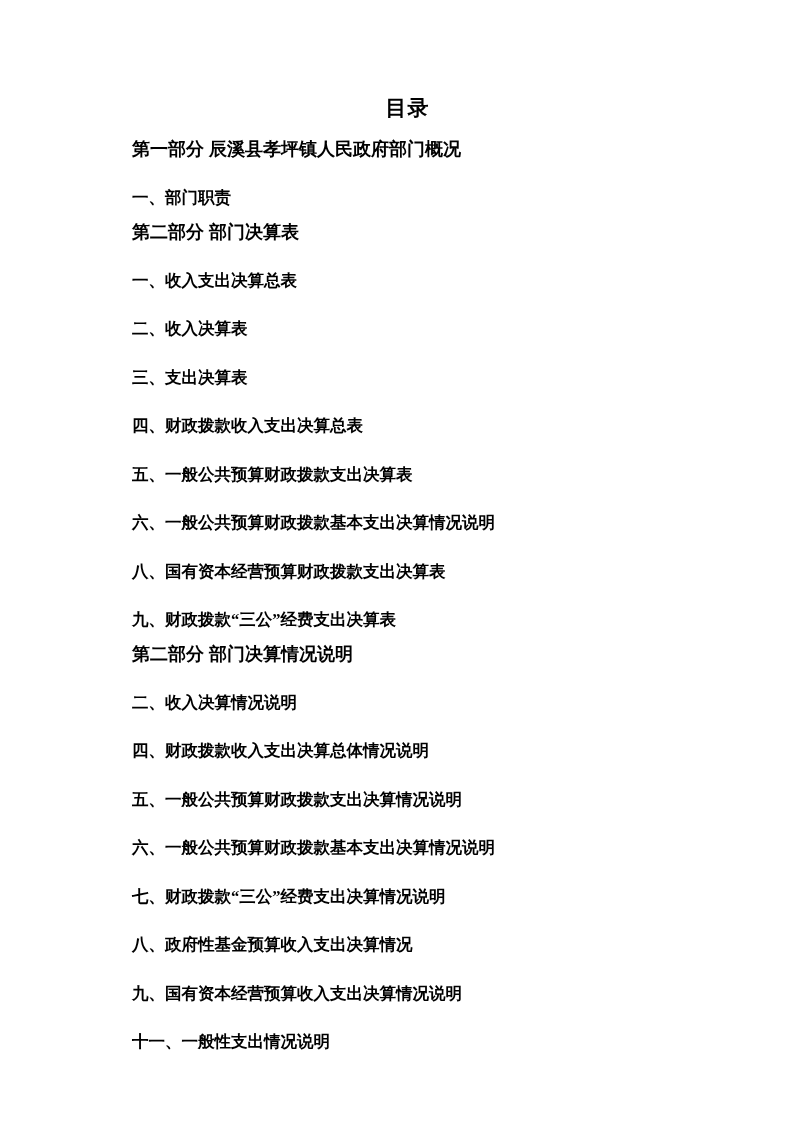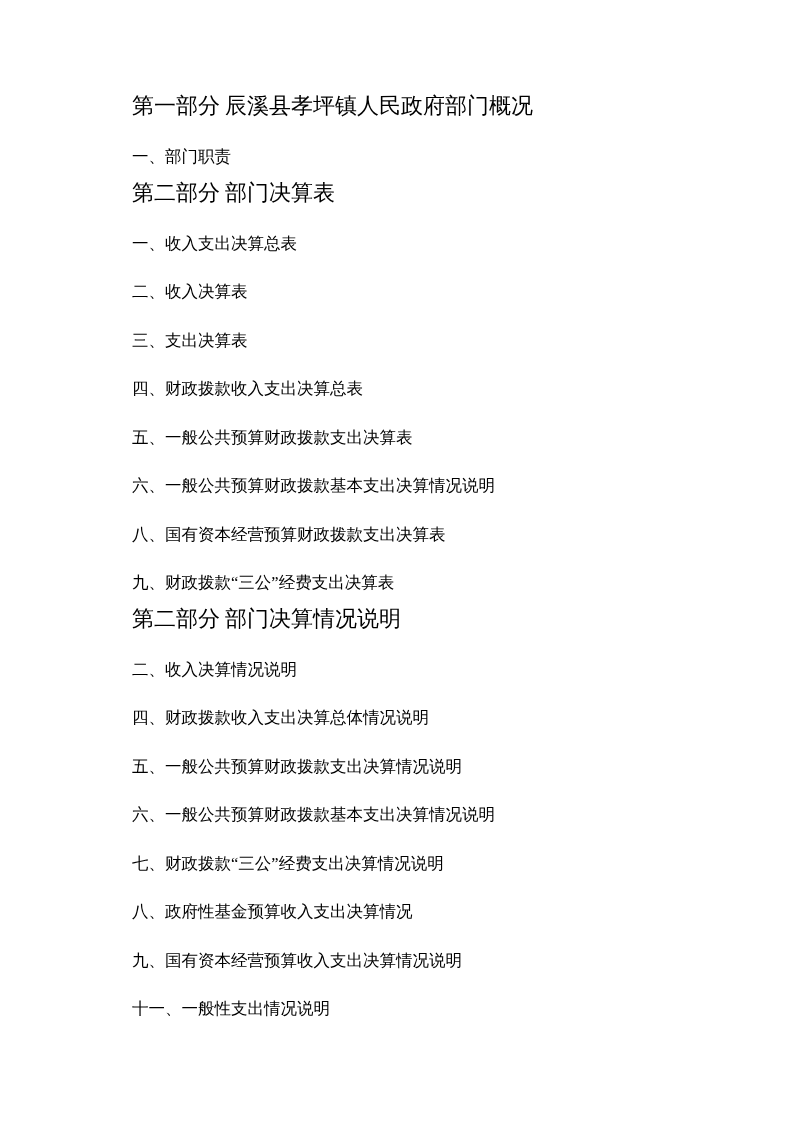--- a/index.html
+++ b/index.html
@@ -34,36 +34,37 @@
     padding: 0;
     list-style: none;
   }
   .toc-entry {
     font-size: 16.5px;
     line-height: 1.0;
     margin: 0 0 16px 0;
     white-space: nowrap;
   }
   .toc-entry.part {
-    font-weight: normal;
-    font-size: 22px;
+    font-weight: bold;
+    font-size: 18px;
     margin-bottom: 15px;
   }
   .toc-entry.part .part-label {
     margin-right: 5px;
   }
   .toc-entry.item {
-    font-weight: normal;
+    font-weight: bold;
     margin-top: 32px;
   }
 </style>
 </head>
 <body>
 
 <div class="page">
+  <h1 class="doc-title">目录</h1>
   <div class="toc">
       <div class="toc-entry part"><span class="part-label">第一部分</span><span>辰溪县孝坪镇人民政府部门概况</span></div>
       <div class="toc-entry item"><span>一、部门职责</span></div>
       <div class="toc-entry part"><span class="part-label">第二部分</span><span>部门决算表</span></div>
       <div class="toc-entry item"><span>一、收入支出决算总表</span></div>
       <div class="toc-entry item"><span>二、收入决算表</span></div>
       <div class="toc-entry item"><span>三、支出决算表</span></div>
       <div class="toc-entry item"><span>四、财政拨款收入支出决算总表</span></div>
       <div class="toc-entry item"><span>五、一般公共预算财政拨款支出决算表</span></div>
       <div class="toc-entry item"><span>六、一般公共预算财政拨款基本支出决算情况说明</span></div>

